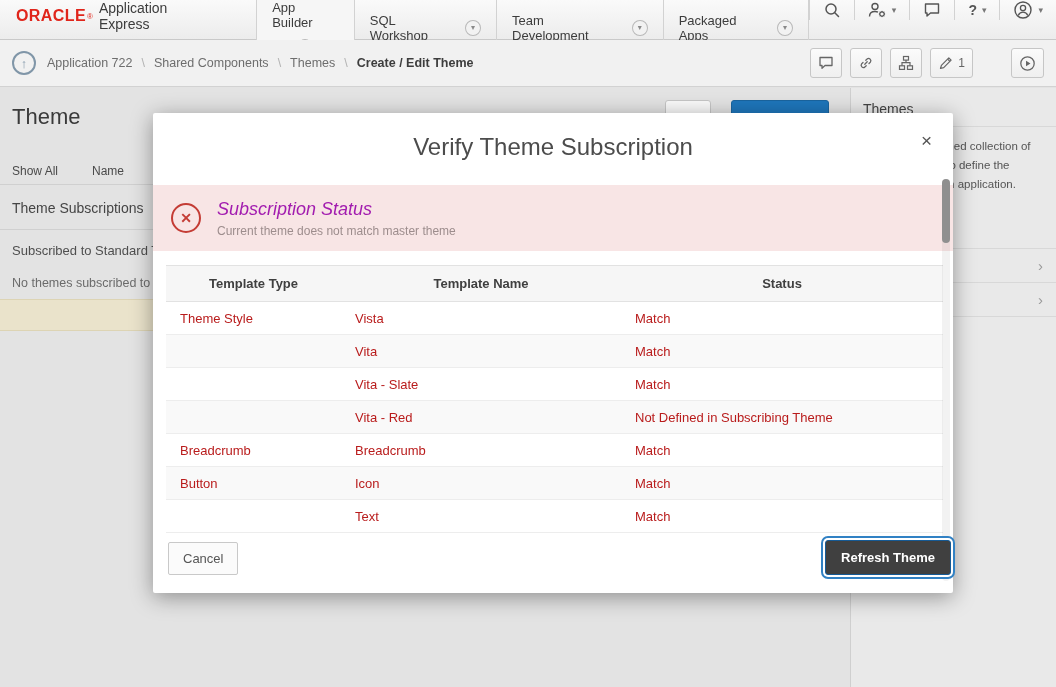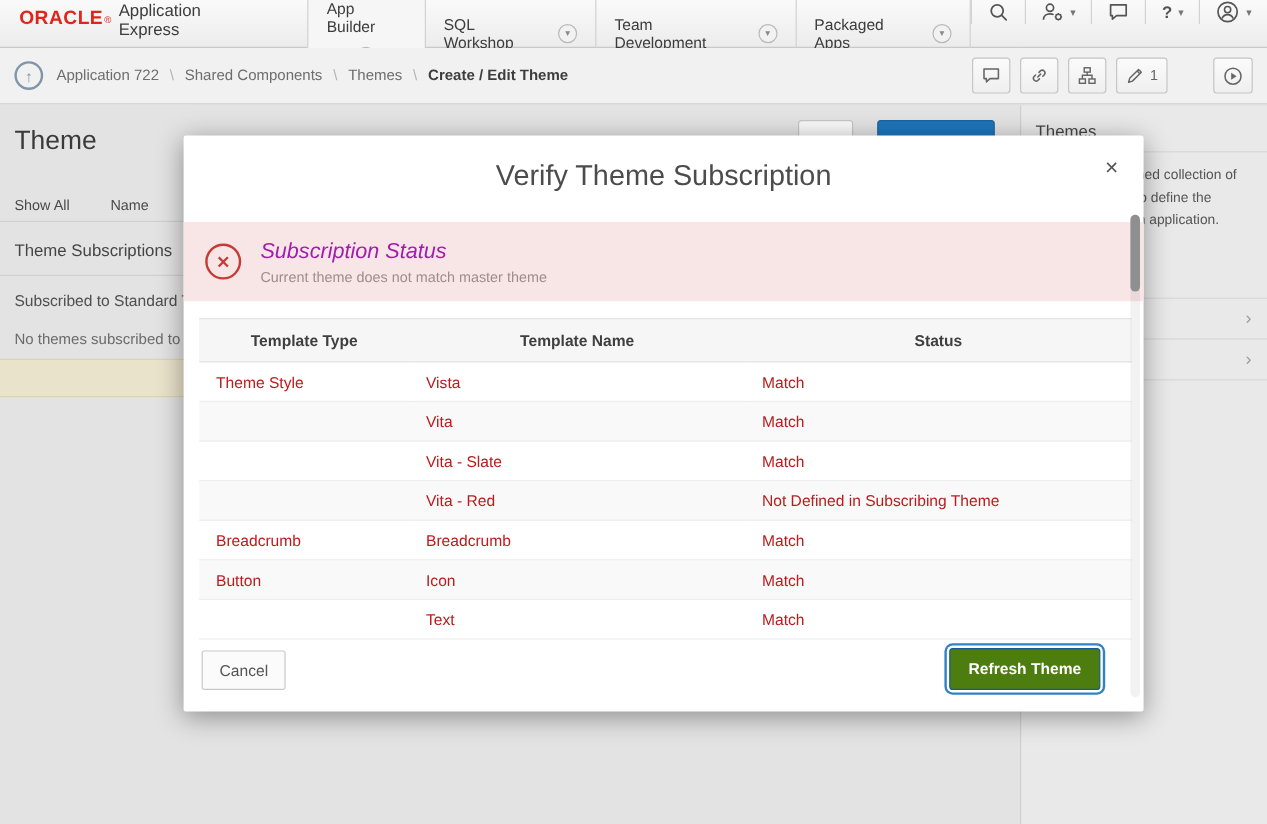--- a/index.html
+++ b/index.html
@@ -95,21 +95,21 @@
   .tbl td{height:33px;padding:0 0 0 14px;color:#b91c1c;border-bottom:1px solid #ededed;
     text-align:left;}
   .tbl tbody tr:nth-child(even) td{background:#f9f9f9;}
   .scroll-track{position:absolute;top:66px;right:3px;bottom:12px;width:8px;
     background:rgba(0,0,0,.05);border-radius:4px;}
   .scroll-thumb{position:absolute;top:66px;right:3px;width:8px;height:64px;
     background:#8f8f8f;border-radius:4px;}
   .btn-cancel{position:absolute;left:15px;bottom:18px;padding:8px 14px;background:#fbfbfb;
     border:1px solid #c9c9c9;border-radius:2px;font-size:13px;color:#555;cursor:pointer;
     font-family:inherit;}
-  .btn-refresh{position:absolute;right:36px;bottom:18px;padding:9px 15px;background:#4d7c0f;
+  .btn-refresh{position:absolute;right:2px;bottom:18px;padding:9px 15px;background:#404040;
     border:1px solid #165a94;border-radius:3px;font-size:13px;font-weight:bold;color:#fff;
     cursor:pointer;font-family:inherit;
     box-shadow:0 0 0 2px #fff,0 0 0 4px #3181c4;}
 </style>
 </head>
 <body>
 
 <div class="topnav">
   <div class="brand">
     <span class="brand-oracle">ORACLE</span>

